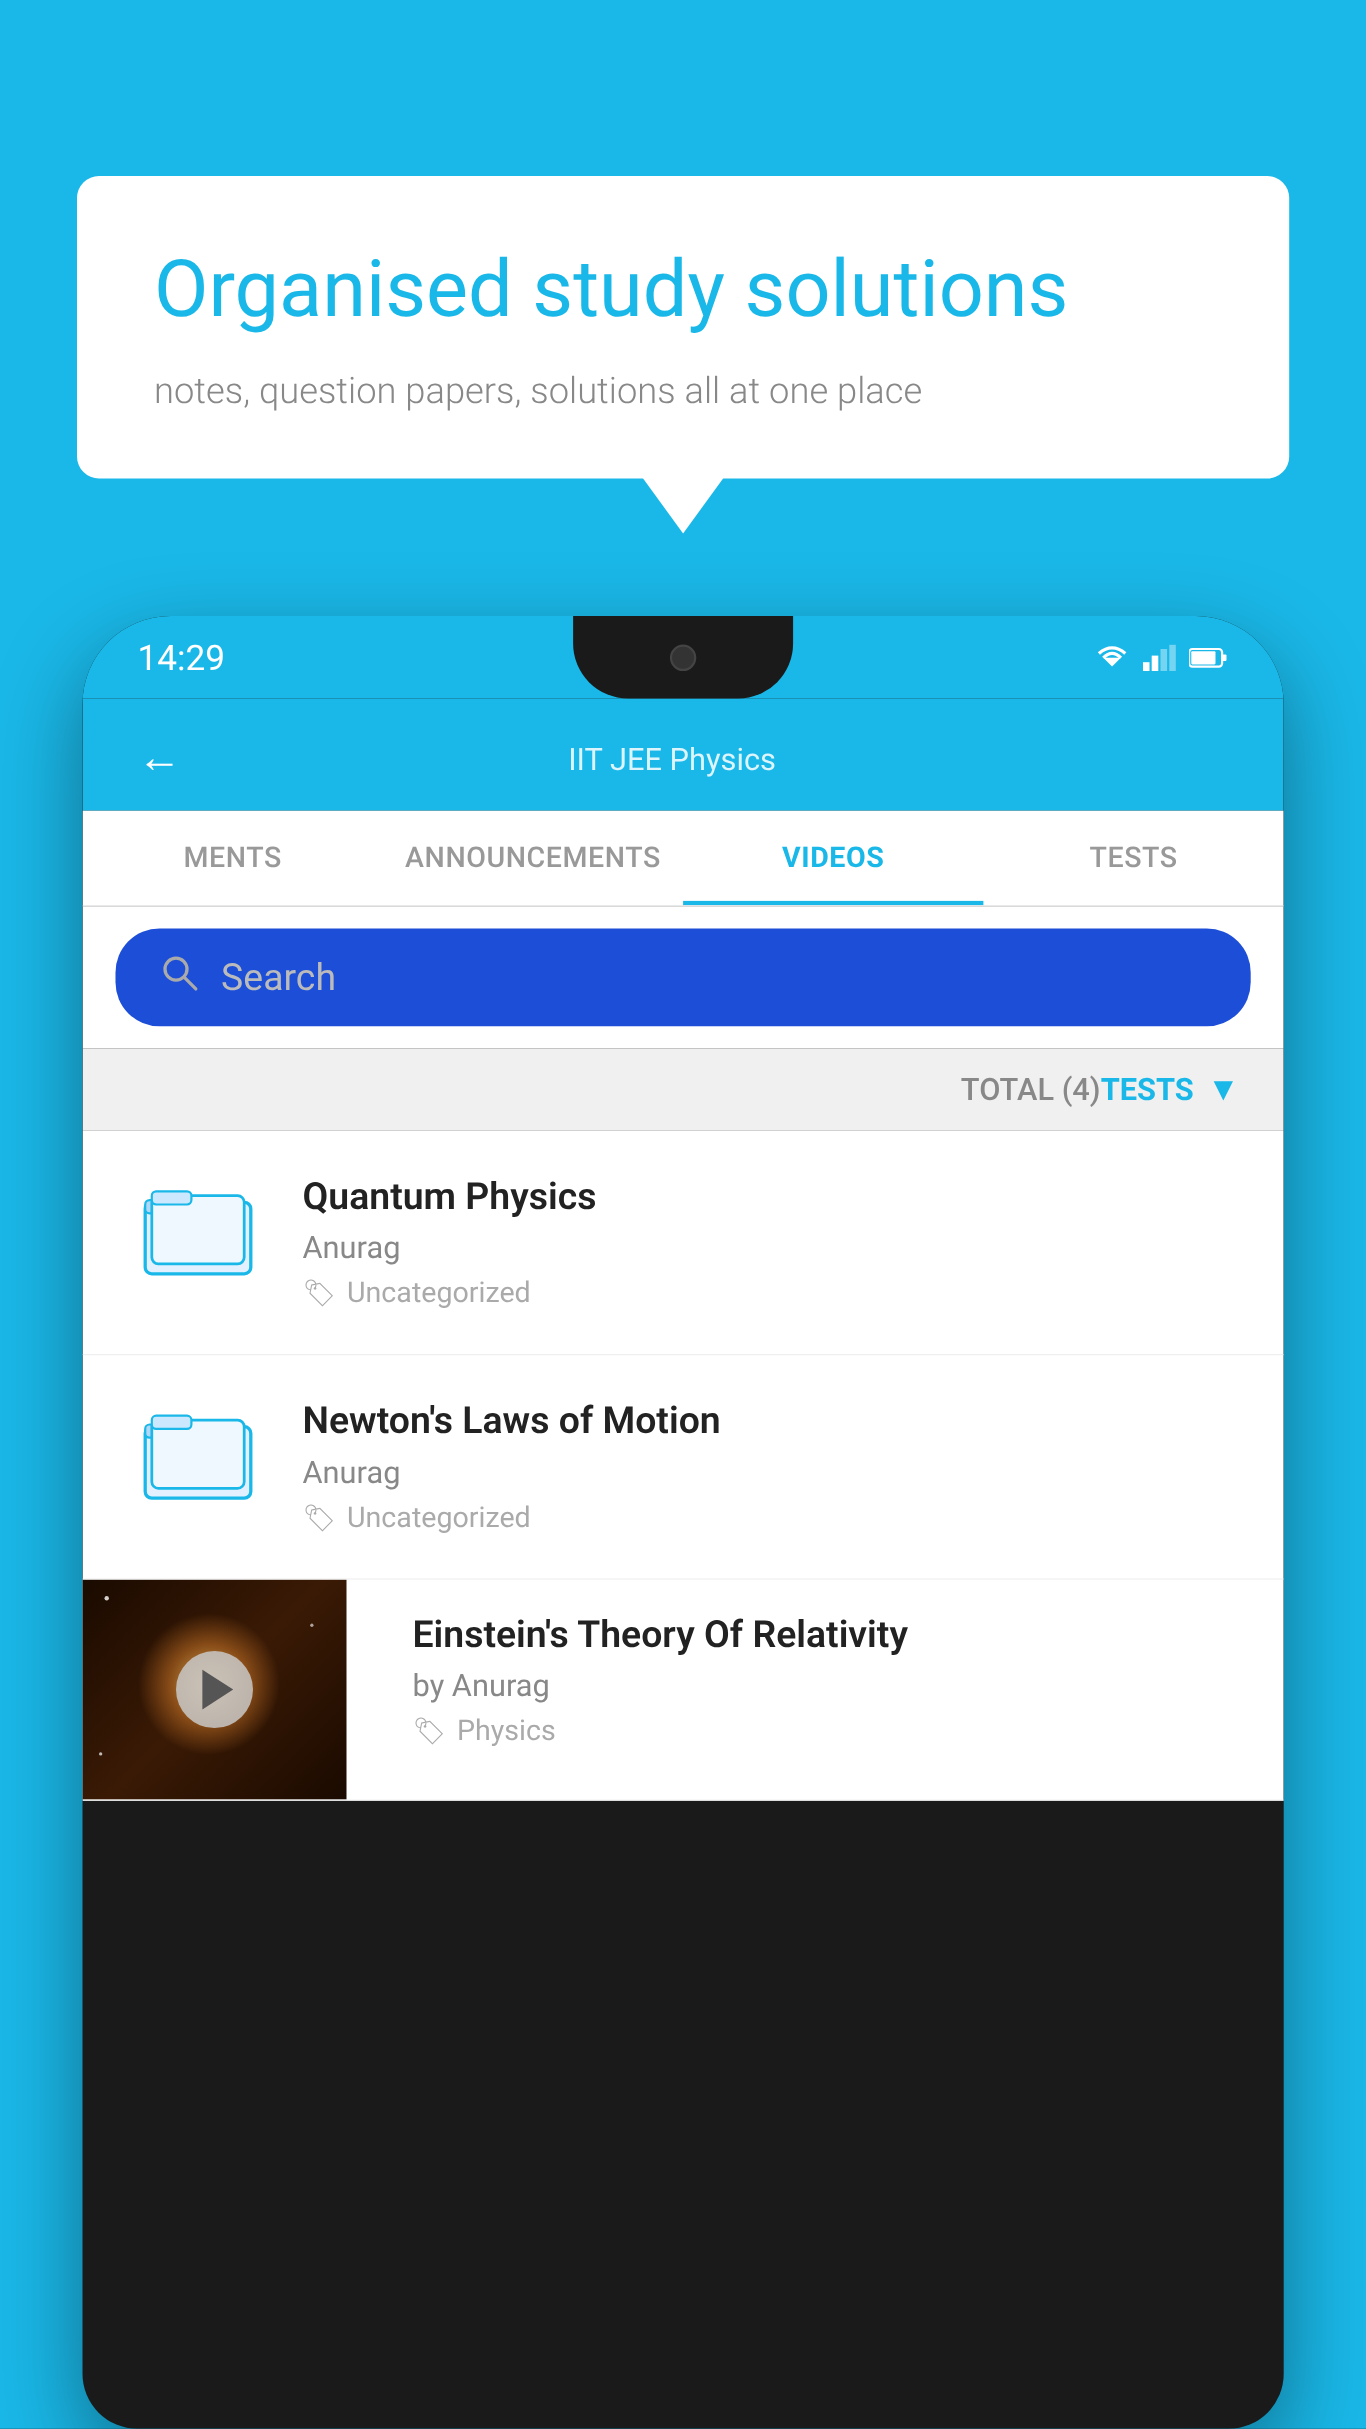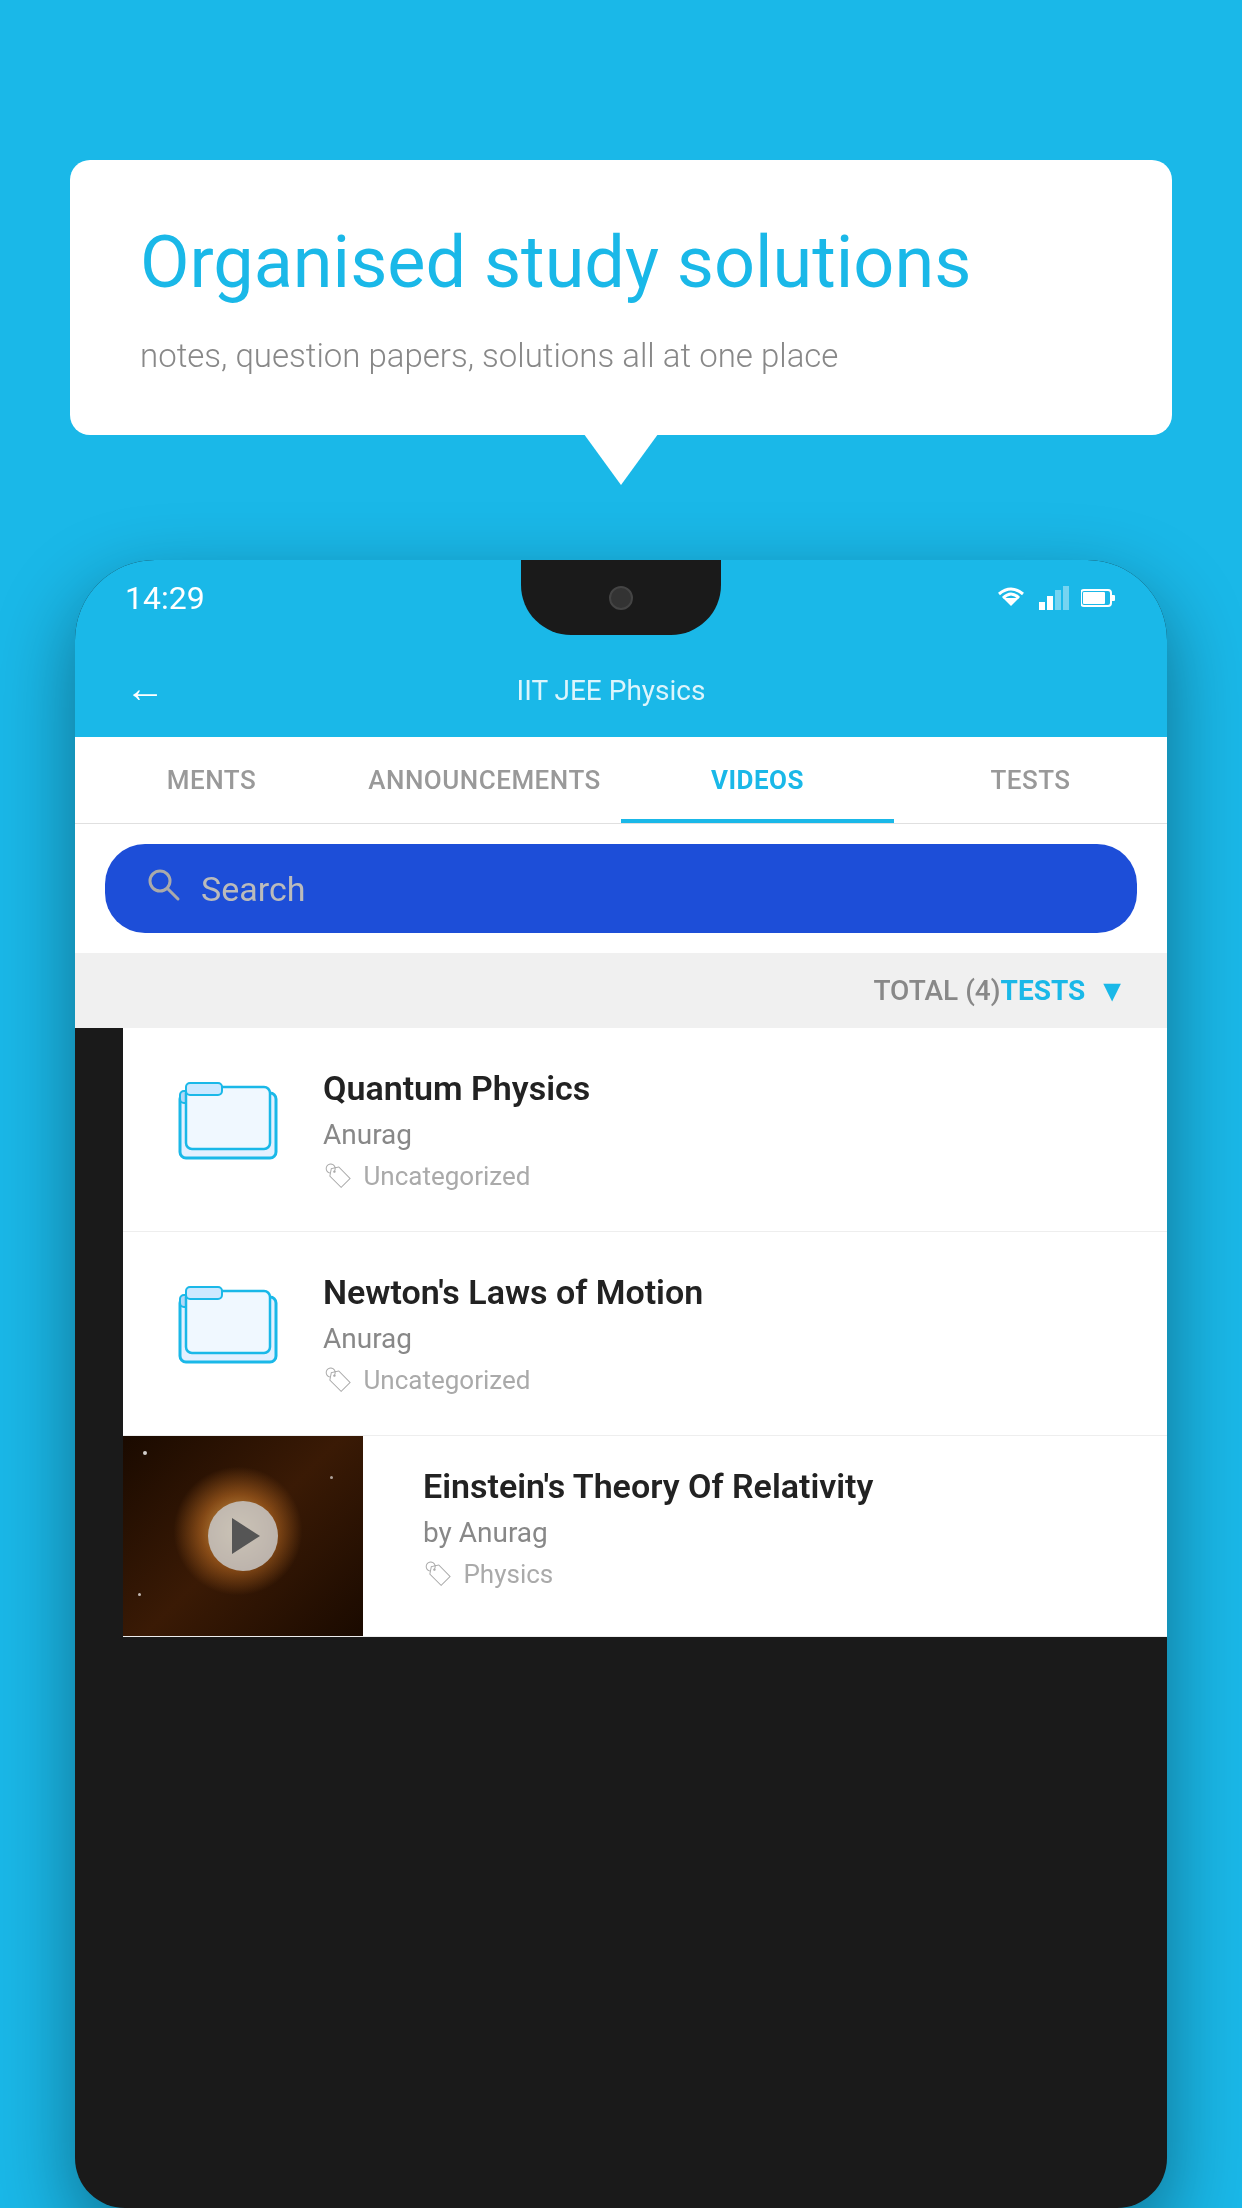--- a/index.html
+++ b/index.html
@@ -248,21 +248,20 @@
     }
 
     .filter-icon {
       color: #1ab8e8;
       font-size: 30px;
     }
 
     
     .video-list {
       background: white;
-      margin-left: 48px;
     }
 
     .video-item {
       display: flex;
       align-items: flex-start;
       padding: 40px 40px;
       border-bottom: 1px solid #eee;
       gap: 30px;
     }
 

